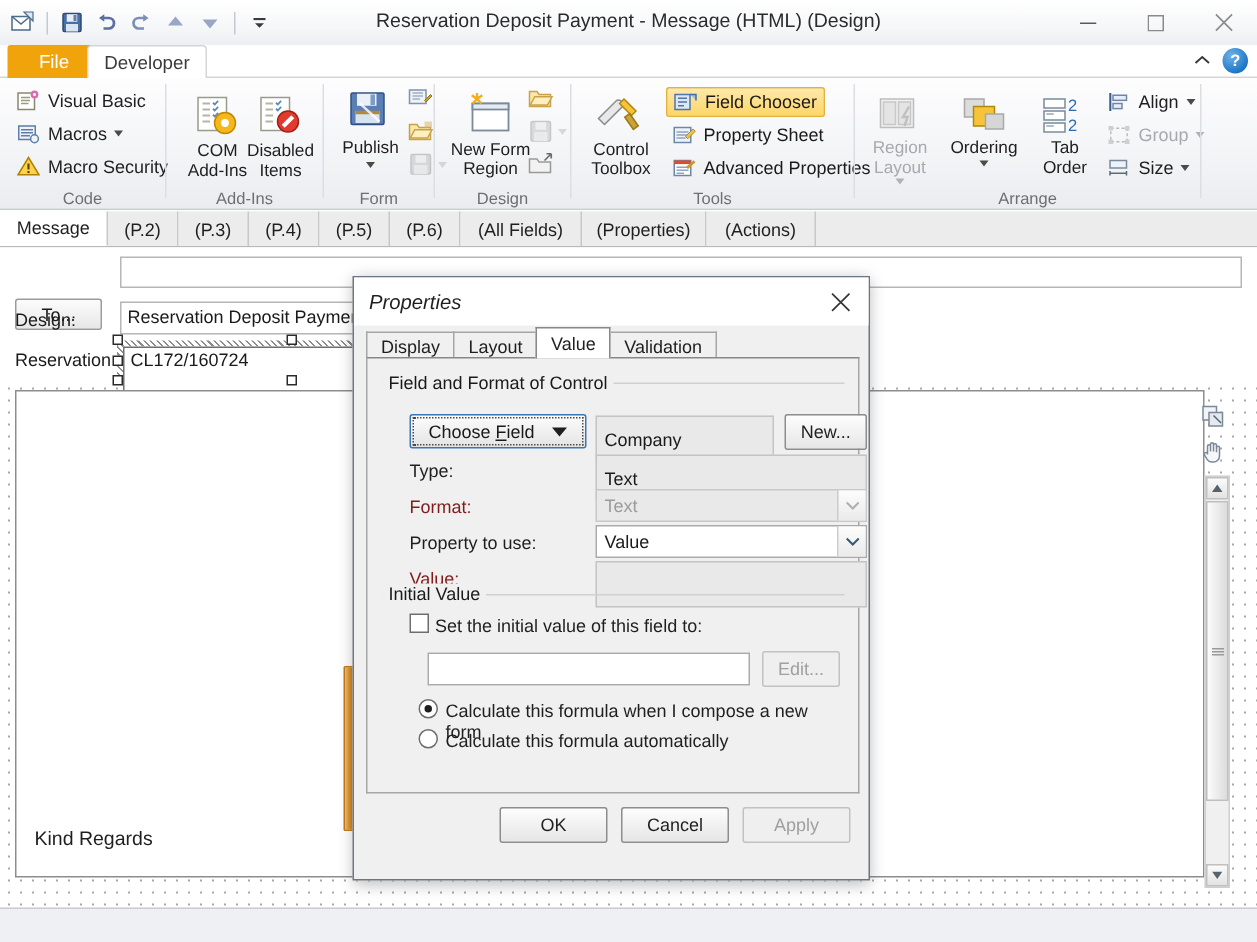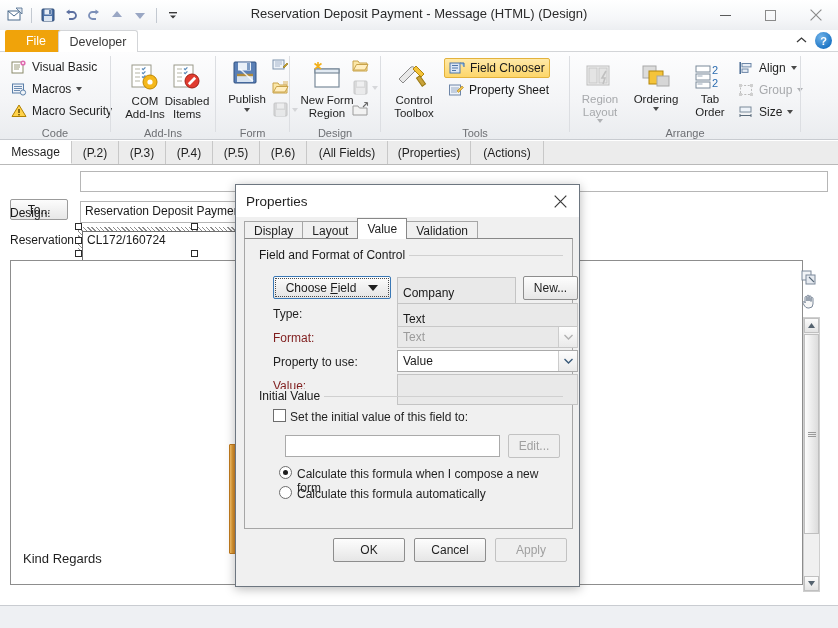--- a/index.html
+++ b/index.html
@@ -179,21 +179,21 @@
   }
 
   
   .dlg {
     position:absolute; left:235px; top:184px; width:345px; height:403px;
     background:#f0f0f0; border:1px solid #6d7680;
     box-shadow:0 2px 10px rgba(0,0,0,0.28);
   }
   .dlg-title {
     position:absolute; left:0; top:0; width:343px; height:32px;
-    background:#ffffff; display:flex; align-items:center;
+    background:#ffffff; display:flex; align-items:center;font-style:italic;
   }
   .dlg-title span { margin-left:10px; font-size:13.5px; color:#1f1f1f; }
   .dlg-close {
     position:absolute; right:0; top:0; width:38px; height:32px;
     display:flex; align-items:center; justify-content:center;
   }
   .dlg-tabs {
     position:absolute; left:8px; top:34px; width:327px; height:20px;
     display:flex; align-items:flex-end;
   }
@@ -519,20 +519,31 @@
     </div>
     <div class="chip" style="left:63px;top:28px;">
       <span class="mini-ic">
         <svg width="16" height="16" viewBox="0 0 16 16">
           <rect x="1.5" y="3" width="11" height="10" fill="#eef3fa" stroke="#6e86a8"></rect>
           <path d="M3 6h8M3 8h8M3 10h6" stroke="#8fa4c0" stroke-width=".9"></path>
           <path d="M9 9 L14 4 L15.5 5.5 L10.5 10.5 Z" fill="#f0c24a" stroke="#a8801a" stroke-width=".6"></path>
         </svg>
       </span>
       <span>Property Sheet</span>
+    </div>
+    <div class="chip" style="left:63px;top:50px;">
+      <span class="mini-ic">
+        <svg width="16" height="16" viewBox="0 0 16 16">
+          <rect x="1.5" y="3" width="11" height="10" fill="#fff" stroke="#6e86a8"></rect>
+          <rect x="1.5" y="3" width="11" height="2.4" fill="#d94f2a"></rect>
+          <path d="M3 7.5h8M3 9.5h8M3 11.5h5" stroke="#8fa4c0" stroke-width=".9"></path>
+          <path d="M10 8 L15 3.5" stroke="#c89a2a" stroke-width="2"></path>
+        </svg>
+      </span>
+      <span>Advanced Properties</span>
     </div>
     <div class="rgroup-label">Tools</div>
   </div>
   <div class="rgroup-sep" style="left:569px;"></div>
 
   <div class="rgroup" style="left:570px;width:230px;">
     <div class="rbig disabled" style="left:4px;top:4px;width:52px;">
       <span class="bi">
         <svg width="32" height="28" viewBox="0 0 32 28">
           <rect x="3" y="3" width="22" height="19" fill="#f0f0f0" stroke="#bdbdbd"></rect>

